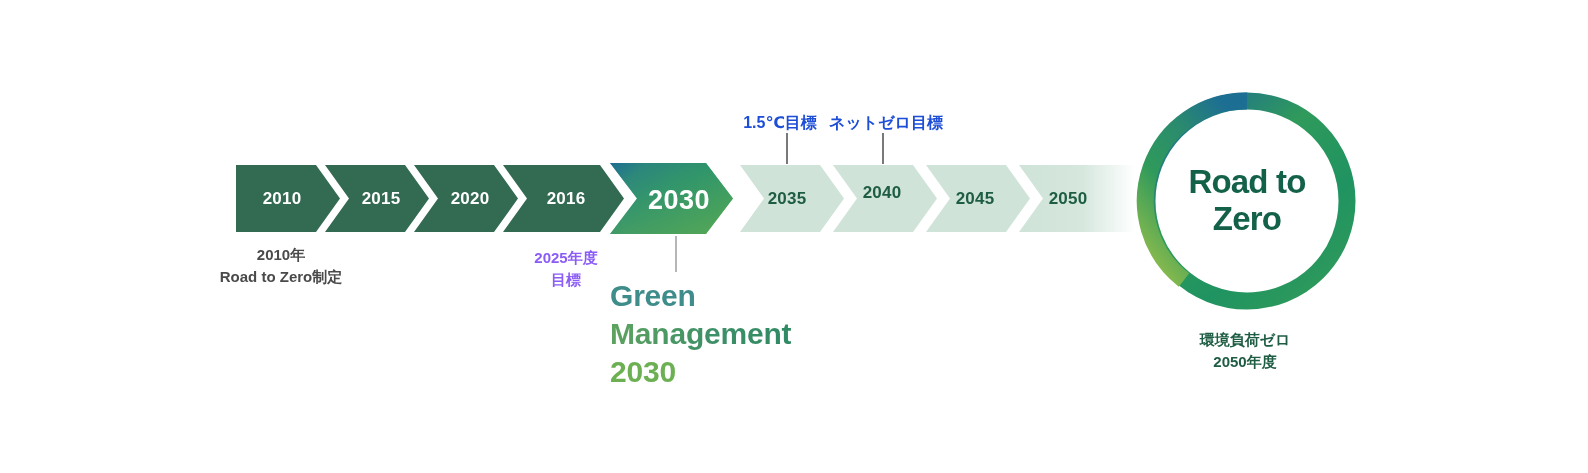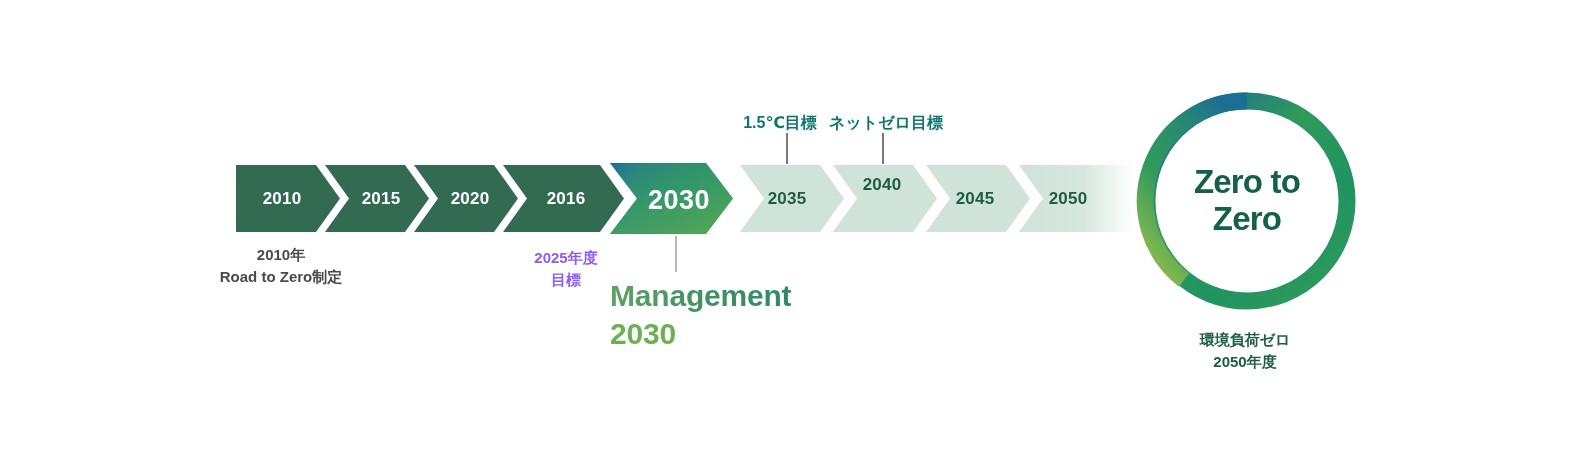--- a/index.html
+++ b/index.html
@@ -58,21 +58,21 @@
 
   
   .anno {
     position: absolute;
     white-space: nowrap;
     font-weight: bold;
     line-height: 1.45;
   }
   .anno-top {
     font-size: 16px;
-    color: #0f766e;
+    color: #1d4ed8;
     transform: translate(-50%, 0);
     text-align: left;
   }
   .anno-grey {
     font-size: 15px;
     color: #4a4a4a;
     text-align: center;
     transform: translate(-50%, 0);
   }
   .anno-green {
@@ -200,45 +200,46 @@
       <path d="M1247,101 A100,100 0 0,0 1184,280" fill="none" stroke="url(#ringGrad)" stroke-width="17" stroke-linecap="butt"></path>
     </g>
   </svg>
 
   <div class="chev-label dark-seg" style="left:282px; top:199px;">2010</div>
   <div class="chev-label dark-seg" style="left:381px; top:199px;">2015</div>
   <div class="chev-label dark-seg" style="left:470px; top:199px;">2020</div>
   <div class="chev-label dark-seg" style="left:566px; top:199px;">2016</div>
   <div class="chev-label hero-seg" style="left:679px; top:200px;">2030</div>
   <div class="chev-label light-seg" style="left:787px; top:199px;">2035</div>
-  <div class="chev-label light-seg" style="left:882px; top:185px;">2040</div>
+  <div class="chev-label light-seg" style="left:882px; top:193px;">2040</div>
   <div class="chev-label light-seg" style="left:975px; top:199px;">2045</div>
   <div class="chev-label light-seg" style="left:1068px; top:199px;">2050</div>
 
   <div class="anno anno-top" style="left:780px; top:111px;">1.5℃目標</div>
   <div class="anno anno-top" style="left:886px; top:111px;">ネットゼロ目標</div>
 
   <div class="anno anno-grey" style="left:281px; top:244px;">
     <div>2010年</div>
     <div>Road to Zero制定</div>
   </div>
 
   <div class="anno anno-green" style="left:566px; top:247px;">
     <div>2025年度</div>
     <div>目標</div>
   </div>
 
   <div id="gm-block">
+    <div class="ln1">Green</div>
     <div class="ln2">Management</div>
     <div class="ln3">2030</div>
   </div>
 
   <div id="rtz-wrap">
     <div id="rtz-text">
-      <div>Zero to</div>
+      <div>Road to</div>
       <div>Zero</div>
     </div>
   </div>
 
   <div class="anno anno-circle" style="left:1245px; top:329px;">
     <div>環境負荷ゼロ</div>
     <div>2050年度</div>
   </div>
 
 </div>

